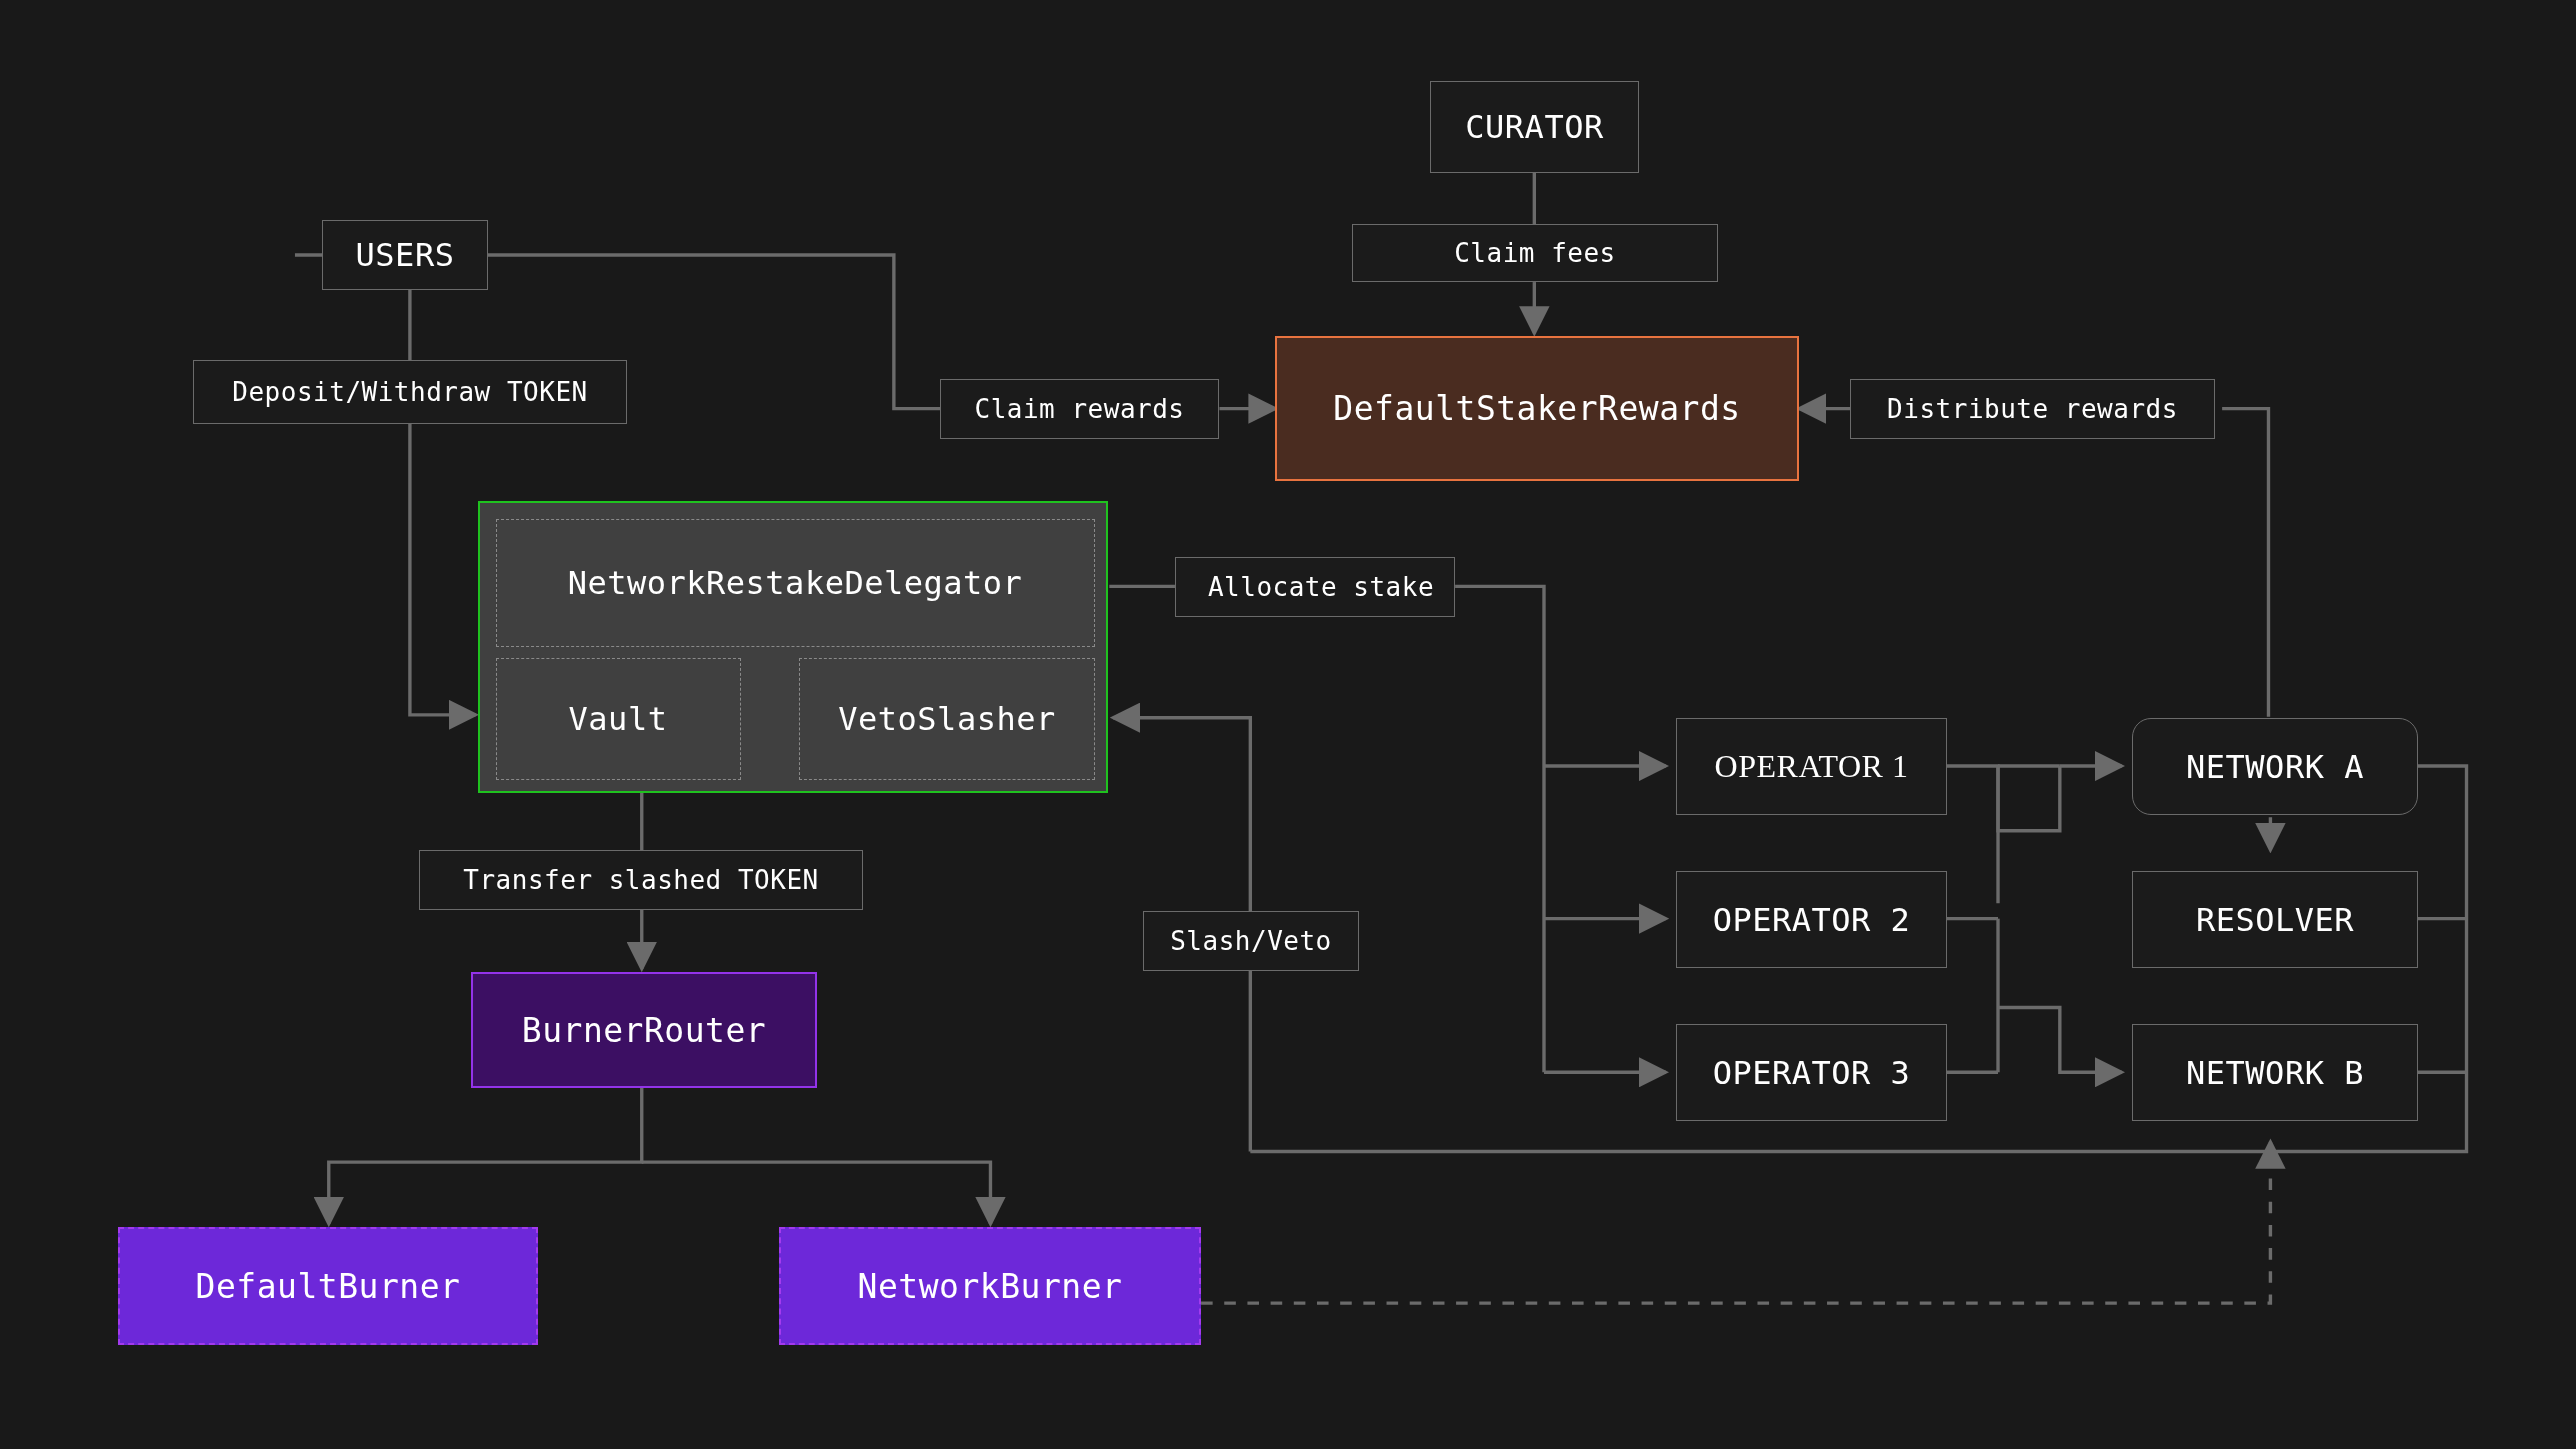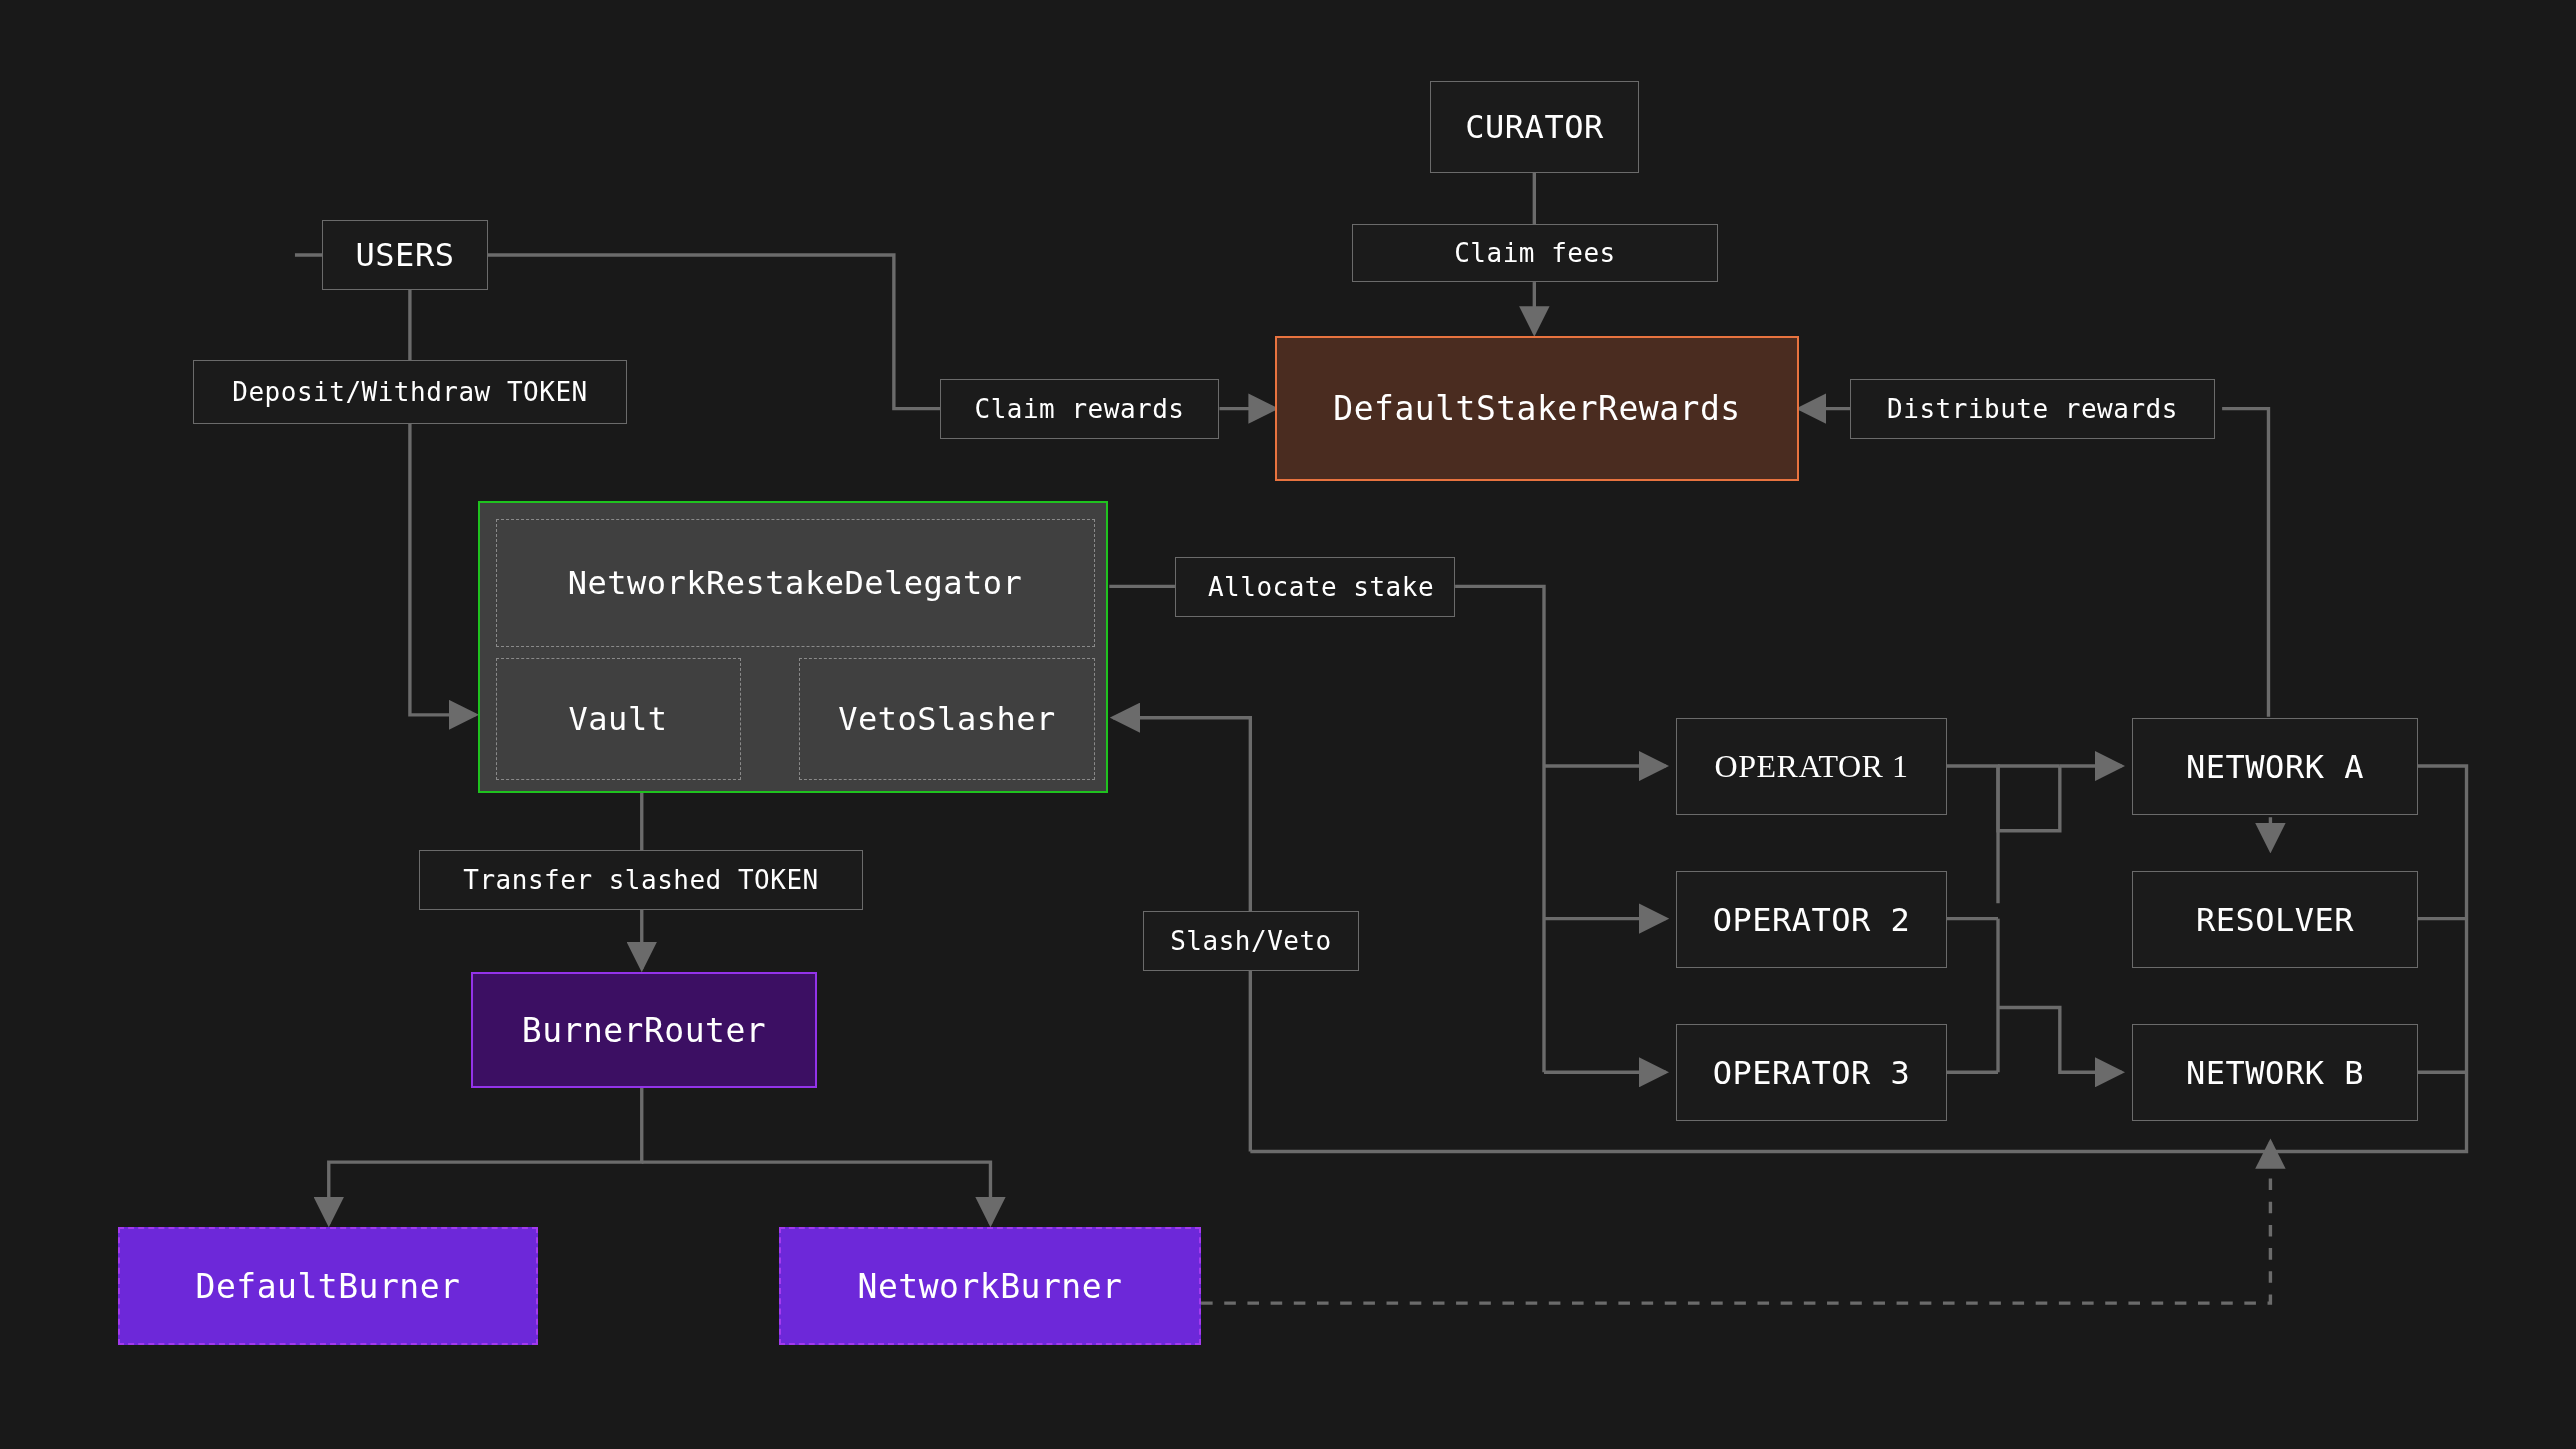--- a/index.html
+++ b/index.html
@@ -195,21 +195,21 @@
   <div class="node plain actor" style="left:1676px;top:718px;width:271px;height:97px;font-family:Liberation Serif, serif;">
     <span>OPERATOR 1</span>
   </div>
   <div class="node plain actor" style="left:1676px;top:871px;width:271px;height:97px;">
     <span>OPERATOR 2</span>
   </div>
   <div class="node plain actor" style="left:1676px;top:1024px;width:271px;height:97px;">
     <span>OPERATOR 3</span>
   </div>
 
-  <div class="node plain actor" style="left:2132px;top:718px;width:286px;height:97px;">
+  <div class="node plain actor" style="left:2132px;top:718px;width:286px;height:97px;border-radius:19px;">
     <span>NETWORK A</span>
   </div>
   <div class="node plain actor" style="left:2132px;top:871px;width:286px;height:97px;">
     <span>RESOLVER</span>
   </div>
   <div class="node plain actor" style="left:2132px;top:1024px;width:286px;height:97px;">
     <span>NETWORK B</span>
   </div>
 
 </div>

